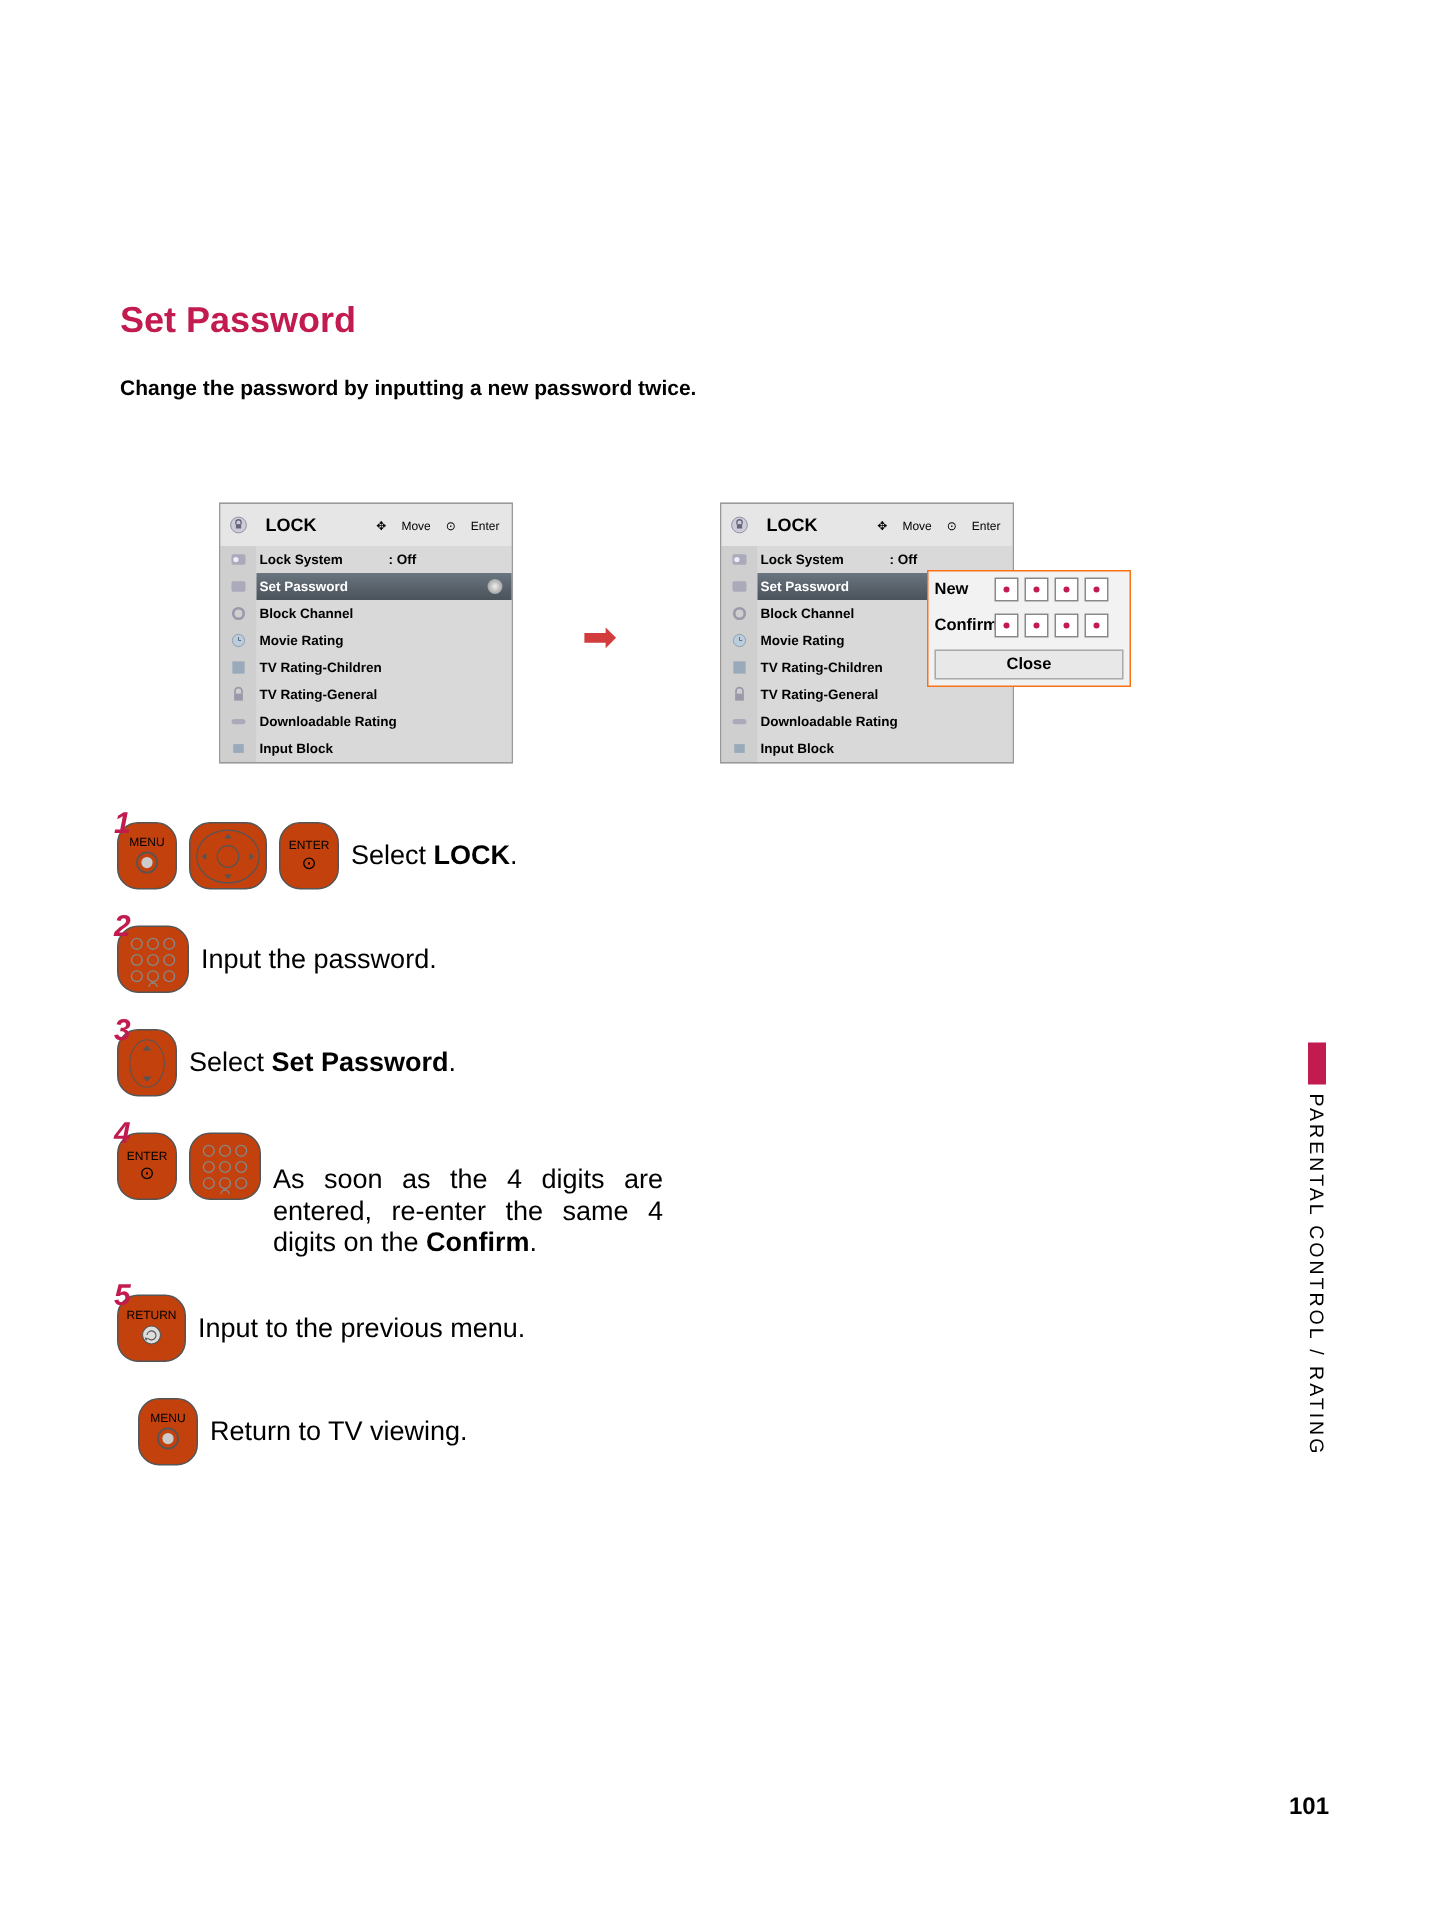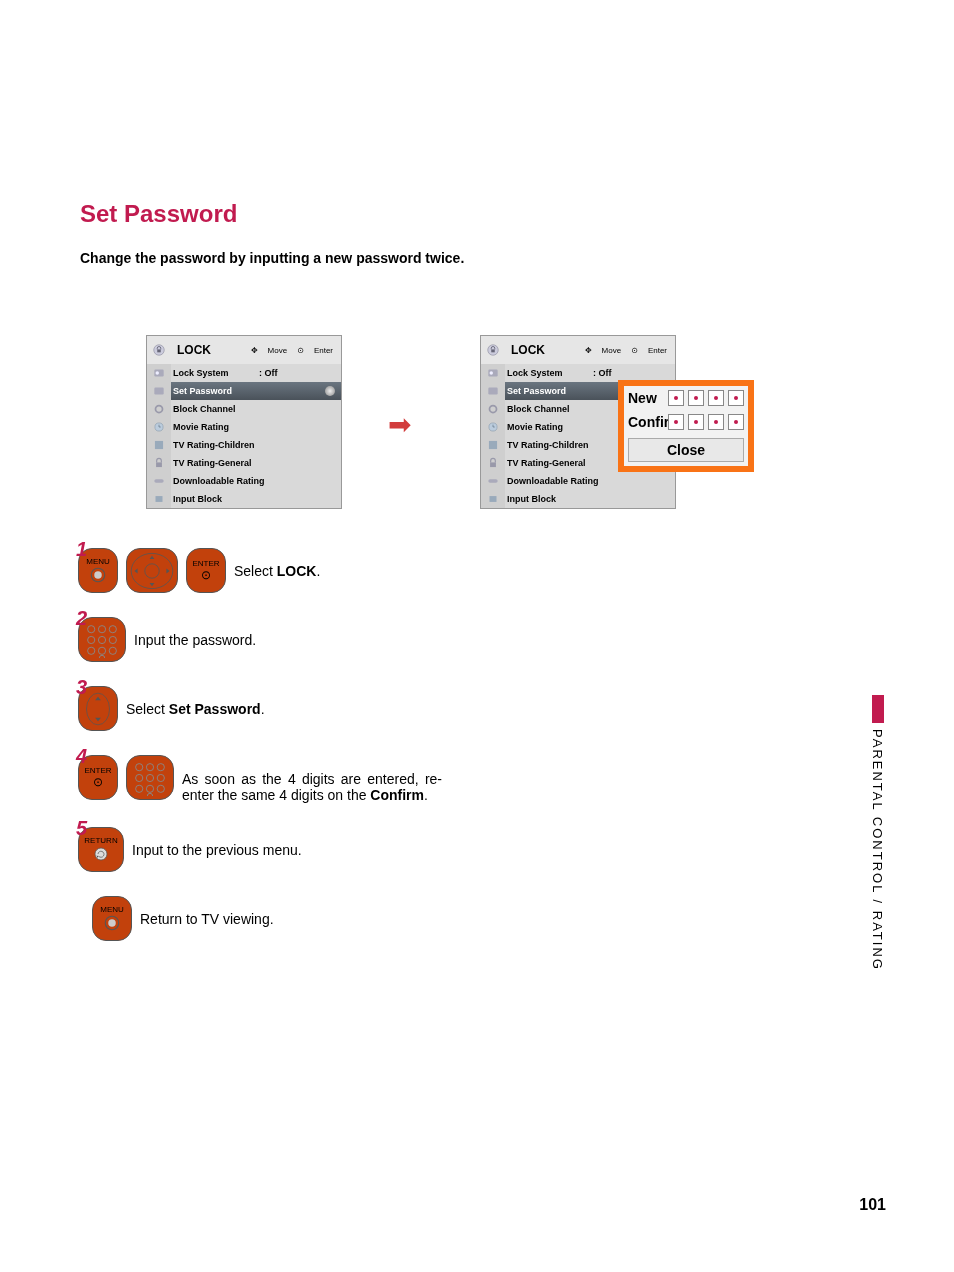--- a/index.html
+++ b/index.html
@@ -108,23 +108,23 @@
     top: 408px;
     font-size: 28px;
     color: #d23c3c;
   }
 
   .password-popup {
     position: absolute;
     left: 618px;
     top: 380px;
     width: 136px;
-    border: 6px solid #f97316;
+    border: 1px solid #f97316;
     background: #f2f2f2;
-    font-size: 14px;
+    font-size: 11px;
   }
   .pp-row {
     display: flex;
     align-items: center;
     height: 24px;
     padding: 0 4px;
   }
   .pp-label { width: 40px; font-weight: bold; }
   .pp-boxes { display: flex; gap: 4px; }
   .pp-box {
@@ -199,21 +199,21 @@
   .remote-btn {
     border: 1.5px solid #555;
     border-radius: 14px;
     display: flex;
     flex-direction: column;
     align-items: center;
     justify-content: center;
     font-size: 8px;
     background: #c2410c;
   }
-  .step-text { font-size: 14px; }
+  .step-text { font-size: 18px; }
   .mini-icon {
     width: 14px; height: 14px;
     display: block;
   }
 
   svg { display: block; }
 </style>
 </head>
 <body>
 

